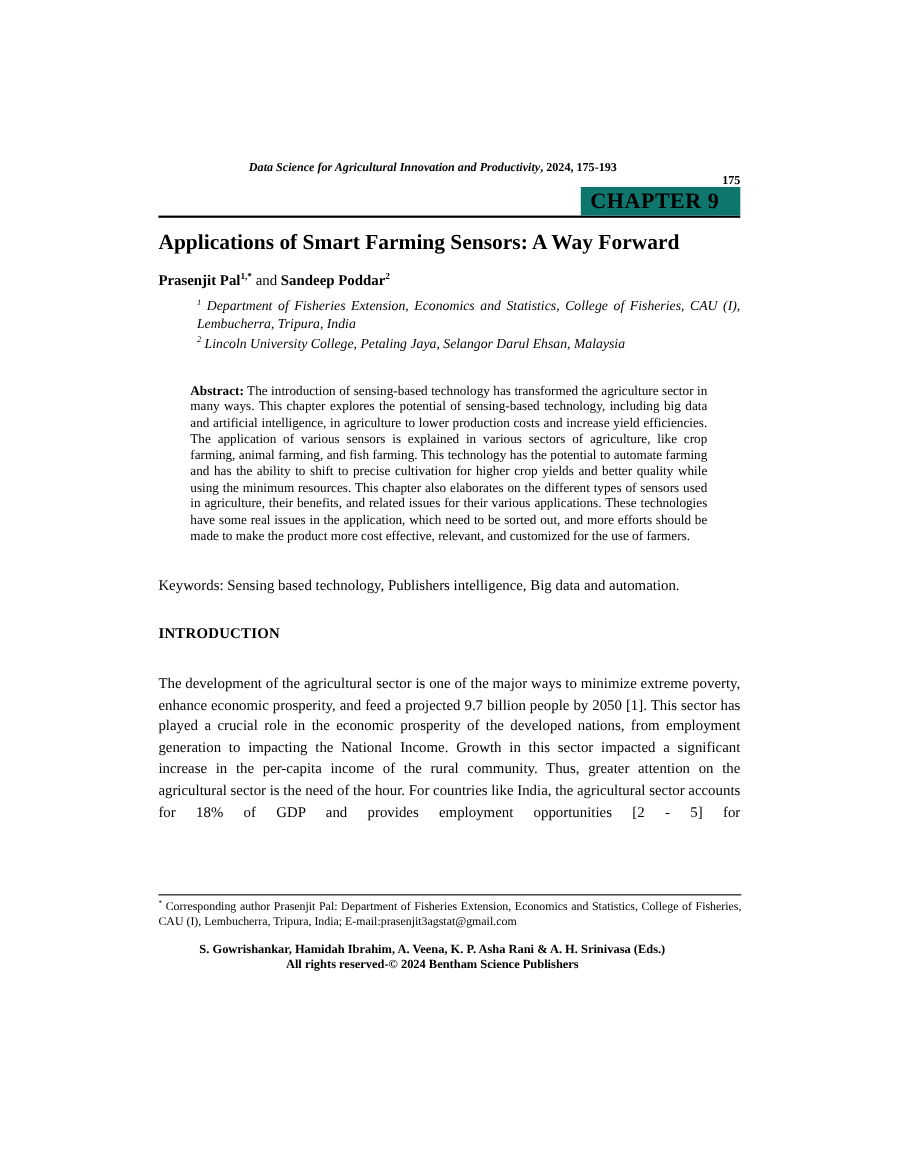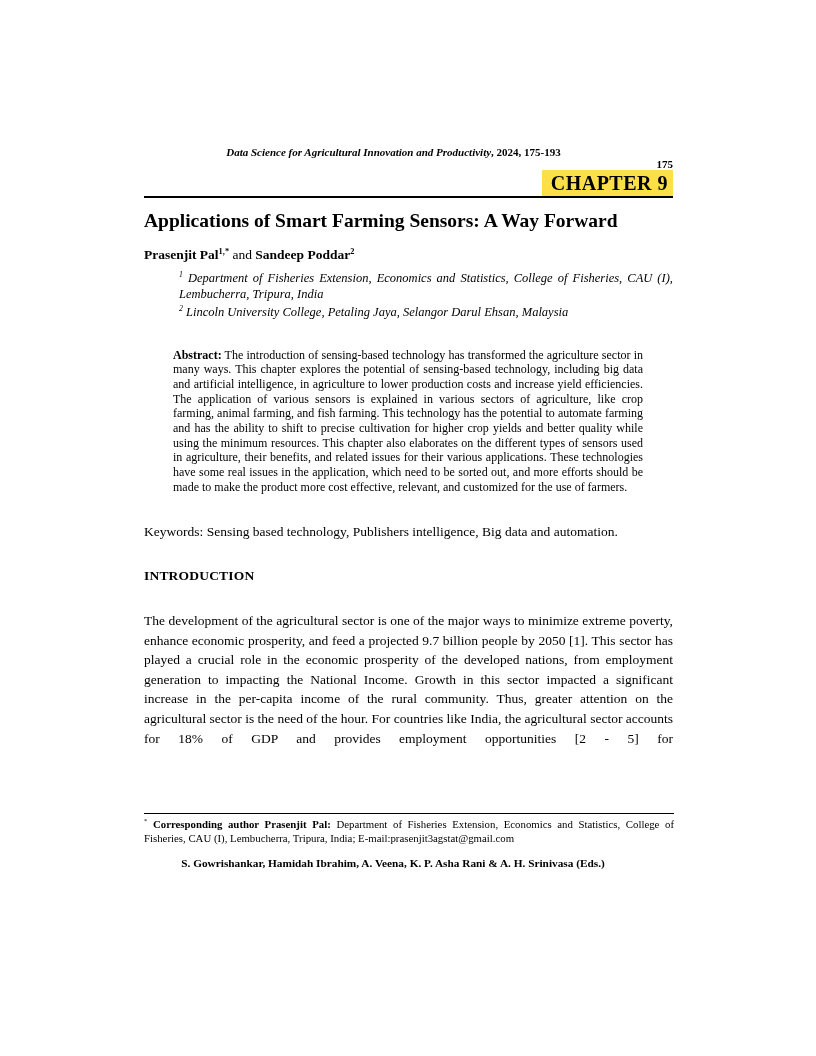--- a/index.html
+++ b/index.html
@@ -37,25 +37,25 @@
     font-style: normal;
     margin-top: 12px;
   }
   .chapter-row {
     margin-top: 11px;
     text-align: right;
     border-bottom: 2px solid #000;
   }
   .chapter-badge {
     display: inline-block;
-    background: #fde047;
+    background: #0f766e;
     font-size: 20px;
     font-weight: bold;
     line-height: 24px;
-    padding: 1px 5px 1px 9px;
+    padding: 1px 19px 1px 9px;
     letter-spacing: 0.5px;
   }
   .paper-title {
     margin-top: 9px;
     font-size: 19.5px;
     font-weight: bold;
     line-height: 28px;
     text-align: justify;
   }
   .authors {
@@ -107,21 +107,21 @@
     position: absolute;
     left: 144px;
     top: 813px;
     width: 530px;
     border-top: 1px solid #000;
     padding-top: 4px;
     font-size: 10.8px;
     line-height: 13.5px;
     text-align: justify;
   }
-  .footnote .label { font-weight: bold; }
+  .footnote .label { font-weight: normal; }
   .imprint {
     position: absolute;
     left: 128px;
     top: 856px;
     width: 530px;
     text-align: center;
     font-weight: bold;
     font-size: 11.3px;
     line-height: 14px;
   }
@@ -165,14 +165,15 @@
     <p class="body-paragraph">The development of the agricultural sector is one of the major ways to minimize extreme poverty, enhance economic prosperity, and feed a projected 9.7 billion people by 2050 [1]. This sector has played a crucial role in the economic prosperity of the developed nations, from employment generation to impacting the National Income. Growth in this sector impacted a significant increase in the per-capita income of the rural community. Thus, greater attention on the agricultural sector is the need of the hour. For countries like India, the agricultural sector accounts for 18% of GDP and provides employment opportunities [2 - 5] for</p>
 
   </div>
 
   <div class="footnote">
     <sup>*</sup><span class="label"> Corresponding author Prasenjit Pal:</span><span> Department of Fisheries Extension, Economics and Statistics, College of Fisheries, CAU (I), Lembucherra, Tripura, India; E-mail:prasenjit3agstat@gmail.com</span>
   </div>
 
   <div class="imprint">
     <div>S. Gowrishankar, Hamidah Ibrahim, A. Veena, K. P. Asha Rani &amp; A. H. Srinivasa (Eds.)</div>
+    <div>All rights reserved-© 2024 Bentham Science Publishers</div>
   </div>
 </div>
 
 </body></html>

